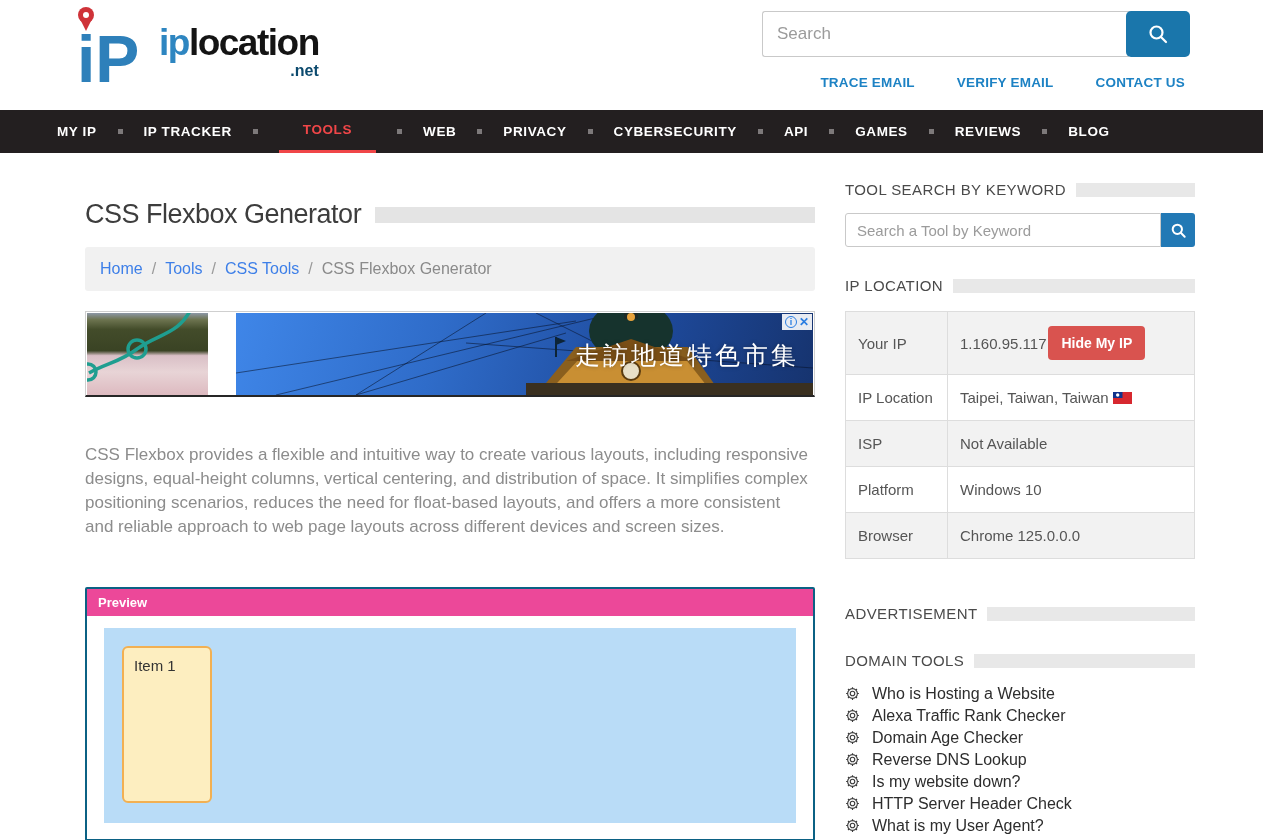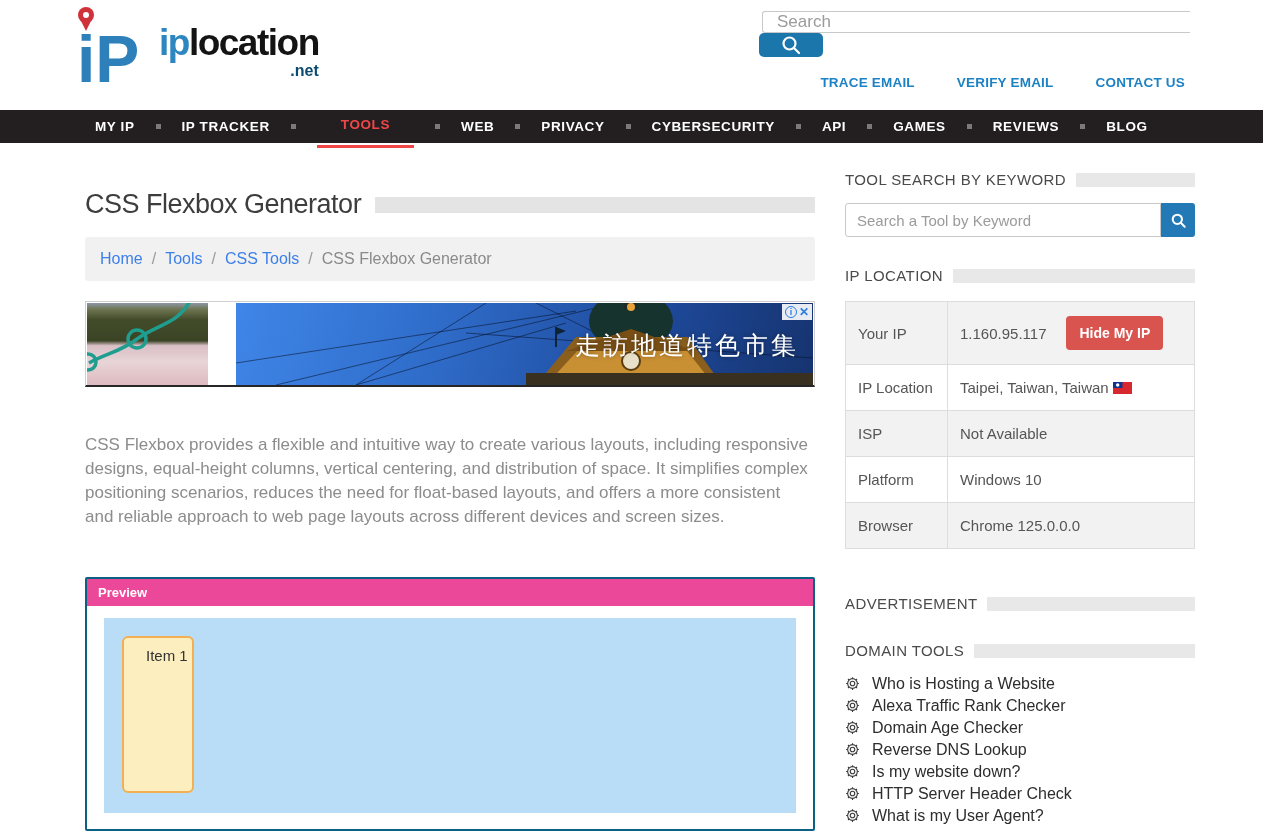--- a/index.html
+++ b/index.html
@@ -13,36 +13,36 @@
 
   
   header { position:relative; height:110px; background:#fff; }
   .logo { position:absolute; left:75px; top:6px; display:flex; align-items:flex-start; cursor:pointer; }
   .logo-textblock { margin-left:6px; margin-top:18px; line-height:1; }
   .logo-main { font-size:37px; font-weight:bold; letter-spacing:-1.5px; }
   .logo-ip { color:#2e86c1; }
   .logo-location { color:#141414; }
   .logo-net { display:block; text-align:right; color:#0c4a6e; font-weight:bold; font-size:16px; margin-top:2px; letter-spacing:0; }
 
-  .search-bar { position:absolute; left:762px; top:11px; width:428px; height:46px; display:flex;flex-direction:column; }
+  .search-bar { position:absolute; left:762px; top:11px; width:428px; height:46px; display:flex; }
   .search-bar input {
     flex:1; border:1px solid #c9c9c9; border-right:none; border-radius:3px 0 0 3px;
     padding:0 14px; font-size:17px; color:#555; outline:none;
     font-family:"Liberation Sans", sans-serif;
   }
   .search-bar input::placeholder { color:#9b9b9b; }
   .search-bar button {
     width:64px; background:#1a76ab; border:none; border-radius:5px;
     margin-left:-3px; cursor:pointer; display:flex; align-items:center; justify-content:center;
   }
   .header-links { position:absolute; right:78px; top:75px; display:flex; gap:42px; }
   .header-links a { color:#1d82c4; font-weight:bold; font-size:13.5px; letter-spacing:0.2px; }
 
   
-  nav { height:33px; background:#231f20; display:flex; align-items:center; padding-left:95px; }
+  nav { height:43px; background:#231f20; display:flex; align-items:center; padding-left:57px; }
   .nav-item {
     color:#fff; font-weight:bold; font-size:13.5px; letter-spacing:0.6px;
     height:43px; line-height:43px; cursor:pointer;
   }
   .nav-item.active { color:#f04648; border-bottom:3px solid #f04648; line-height:40px; padding:0 24px; }
   .nav-sep { width:5px; height:5px; background:#7d797a; margin:0 21px; flex:none; }
 
   
   .content { display:flex; padding:0 68px 0 85px; align-items:flex-start; }
   .main-col { width:730px; flex:none; }
@@ -82,22 +82,22 @@
   }
   .ad-close-icon { color:#2a7de1; font-size:12px; font-weight:bold; cursor:pointer; }
 
   .description { margin:46px 0 0; font-size:17px; line-height:24px; color:#8c8c8c; width:726px; }
 
   .preview-panel { margin-top:48px; border:2px solid #0b6184; border-radius:2px; }
   .preview-header { background:#ec4899; color:#fff; font-weight:bold; font-size:13px; padding:6px 11px; }
   .preview-body { background:#fff; padding:12px 17px 16px; }
   .flex-container { background:#b9dcf7; height:195px; padding:18px; display:flex; }
   .flex-item {
-    width:72px; height:157px; background:#fdeec0; border:2px solid #f2b052; border-radius:6px;
-    padding:9px 0 0 22px; font-size:15px; color:#333;
+    width:90px; height:157px; background:#fdeec0; border:2px solid #f2b052; border-radius:6px;
+    padding:9px 0 0 10px; font-size:15px; color:#333;
   }
 
   
   .side-heading { display:flex; align-items:center; font-size:15px; color:#4a4a4a; letter-spacing:0.4px; white-space:nowrap; }
   .side-heading .bar { flex:1; height:14px; background:#e8e8e8; margin-left:10px; }
   .mt-30 { margin-top:30px; }
   .mt-46 { margin-top:46px; }
 
   .tool-search { margin-top:15px; display:flex; height:34px; }
   .tool-search input {
@@ -107,21 +107,21 @@
   .tool-search input::placeholder { color:#9b9b9b; }
   .tool-search button {
     width:34px; background:#2279b5; border:none; border-radius:0 3px 3px 0; cursor:pointer;
     display:flex; align-items:center; justify-content:center;
   }
 
   .ip-table { width:100%; border-collapse:collapse; font-size:15px; color:#555; margin-top:17px; }
   .ip-table td { border:1px solid #dddddd; padding:14px 12px; }
   .ip-table tr:nth-child(odd) { background:#f2f2f2; }
   .ip-table td.label { width:102px; }
-  .ip-cell-flex { display:flex; align-items:center; gap:20px; }
+  .ip-cell-flex { display:flex; align-items:center; gap:2px; }
   .hide-ip-btn {
     background:#d9534f; color:#fff; font-weight:bold; font-size:14px;
     border:none; border-radius:4px; padding:9px 13px; cursor:pointer;
     font-family:"Liberation Sans", sans-serif;
   }
   .flag { display:inline-block; vertical-align:-1px; }
 
   .tools-list { margin:17px 0 0; padding:0; list-style:none; }
   .tools-list li { display:flex; align-items:flex-end; gap:12px; margin-bottom:7px; font-size:16px; line-height:15px; }
   .tools-list a { color:#2d2d2d; }

